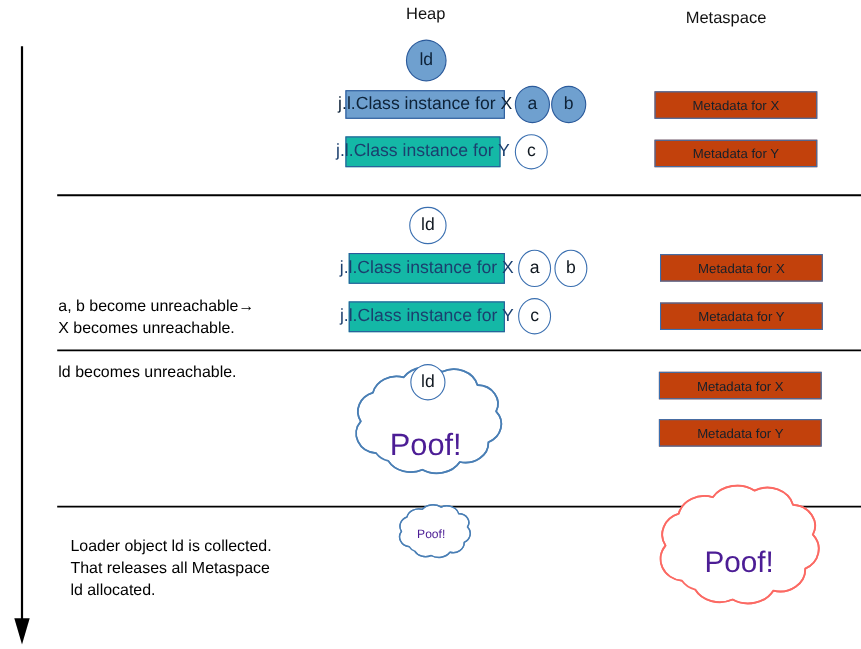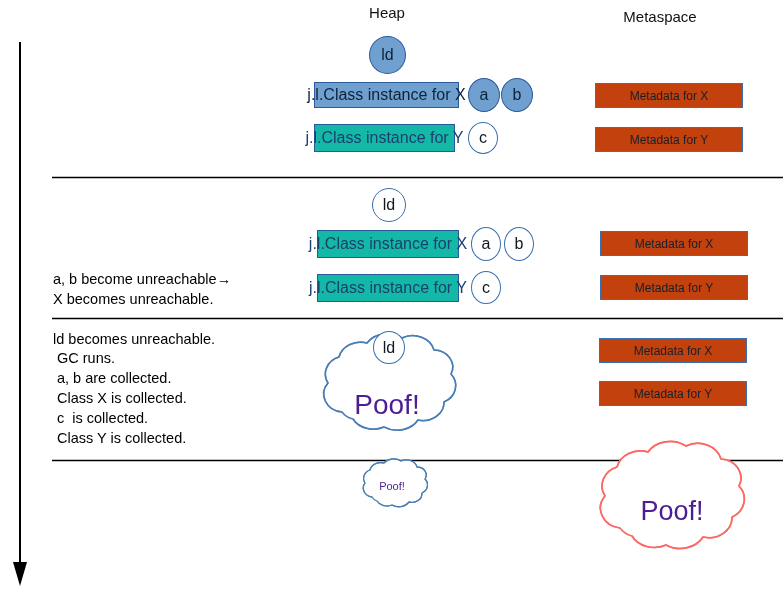--- a/index.html
+++ b/index.html
@@ -176,32 +176,30 @@
   <div class="oval open" style="left:492px;top:227px;width:30px;height:34px;">b</div>
 
   <div class="box heap-open" style="left:305px;top:274px;width:142px;height:28px;">j.l.Class instance for Y</div>
 
   <div class="oval open" style="left:459px;top:271px;width:30px;height:33px;">c</div>
 
   <div class="box meta" style="left:588px;top:231px;width:148px;height:25px;">Metadata for X</div>
 
   <div class="box meta" style="left:588px;top:275px;width:148px;height:25px;">Metadata for Y</div>
 
-  <div class="caption" style="left:45px;top:348px;">GC runs.
-a, b are collected.
-Class X is collected.
-c  is collected.
-Class Y is collected.</div>
 
   <div class="oval open" style="left:361px;top:331px;width:32px;height:33px;">ld</div>
 
   <div class="cloudtext poof-lg" style="left:330px;top:388px;width:90px;height:34px;">Poof!</div>
 
   <div class="box meta" style="left:587px;top:338px;width:148px;height:25px;">Metadata for X</div>
 
   <div class="box meta" style="left:587px;top:381px;width:148px;height:25px;">Metadata for Y</div>
 
+  <div class="caption" style="left:52px;top:487px;">Loader object ld is collected.
+That releases all Metaspace
+ld allocated.</div>
 
   <div class="cloudtext poof-sm" style="left:355px;top:478px;width:50px;height:16px;">Poof!</div>
 
   <div class="cloudtext poof-red" style="left:615px;top:494px;width:90px;height:34px;">Poof!</div>
 
 </div>
 
 </body></html>

